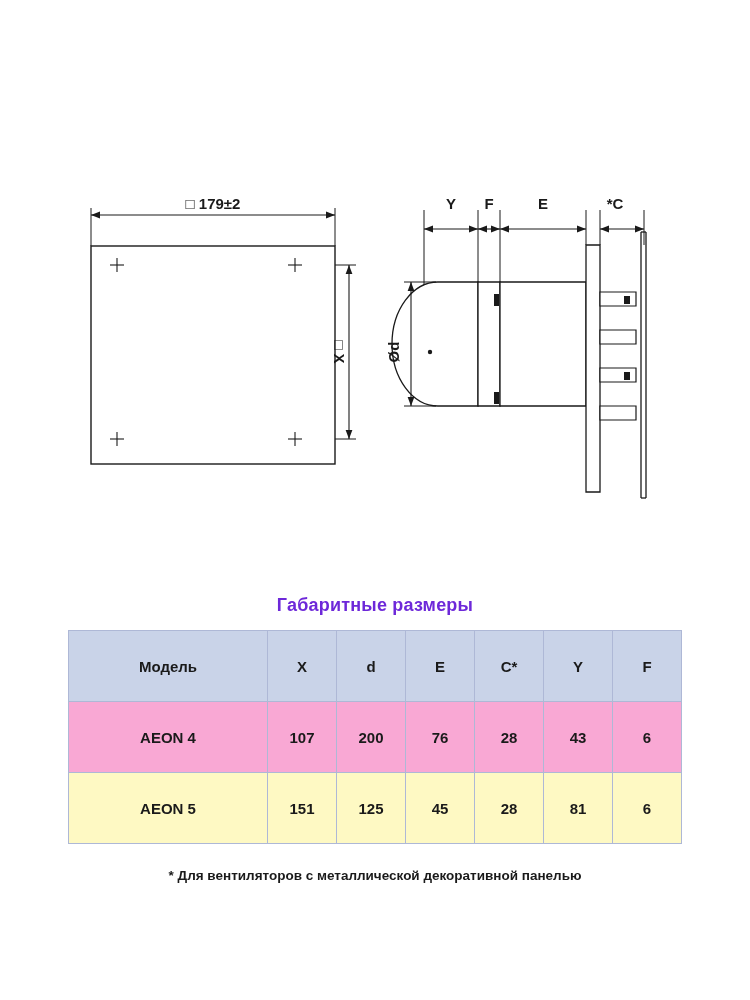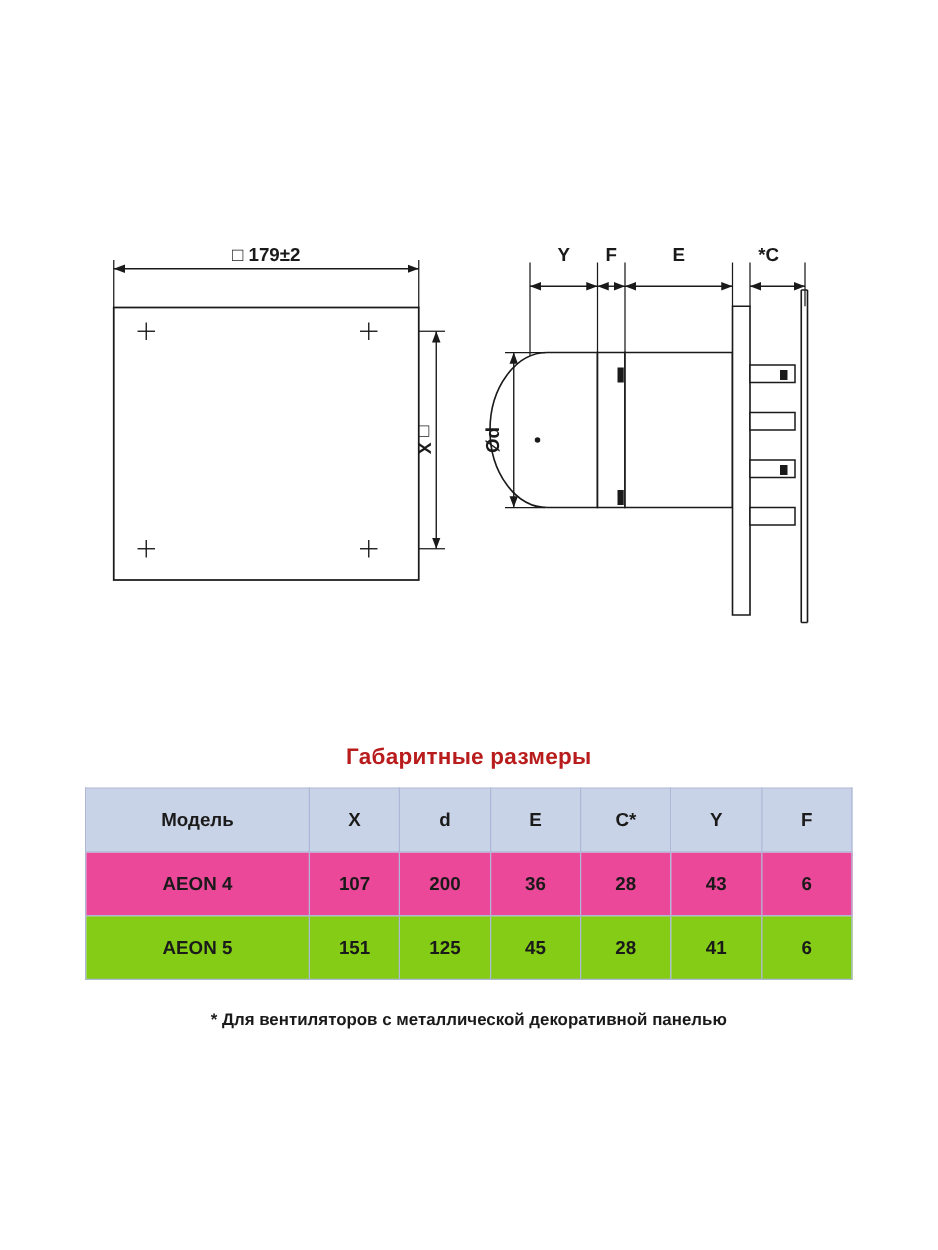--- a/index.html
+++ b/index.html
@@ -29,48 +29,48 @@
   #table-block {
     position: absolute;
     left: 68px;
     top: 595px;
     width: 614px;
   }
   #table-title {
     text-align: center;
     font-size: 18px;
     font-weight: bold;
-    color: #b91c1c;
+    color: #6d28d9;
     margin-bottom: 14px;
     letter-spacing: .2px;
   }
   table.dims {
     border-collapse: collapse;
     width: 614px;
     table-layout: fixed;
   }
   table.dims th,
   table.dims td {
     border: 1px solid #aeb8d6;
     height: 42px;
     text-align: center;
     font-size: 15px;
     font-weight: bold;
     color: #1a1a1a;
-    padding: 4px;
+    padding: 14px;
   }
   table.dims thead th {
     background: #c9d3e8;
     font-size: 15px;
   }
   table.dims tbody tr.row-alt td {
-    background: #84cc16;
+    background: #fef9c3;
   }
   table.dims tbody tr.row-plain td {
-    background: #ec4899;
+    background: #f9a8d4;
   }
   table.dims .col-model { width: 170px; }
 
   #table-note {
     margin-top: 24px;
     text-align: center;
     font-size: 13.5px;
     font-weight: bold;
     color: #1a1a1a;
   }
@@ -207,31 +207,31 @@
         <th>C*</th>
         <th>Y</th>
         <th>F</th>
       </tr>
     </thead>
     <tbody>
       <tr class="row-plain">
         <td class="col-model">AEON 4</td>
         <td>107</td>
         <td>200</td>
-        <td>36</td>
+        <td>76</td>
         <td>28</td>
         <td>43</td>
         <td>6</td>
       </tr>
       <tr class="row-alt">
         <td class="col-model">AEON 5</td>
         <td>151</td>
         <td>125</td>
         <td>45</td>
         <td>28</td>
-        <td>41</td>
+        <td>81</td>
         <td>6</td>
       </tr>
     </tbody>
   </table>
 
   <div id="table-note">* Для вентиляторов с металлической декоративной панелью</div>
 </div>
 
 </body></html>

